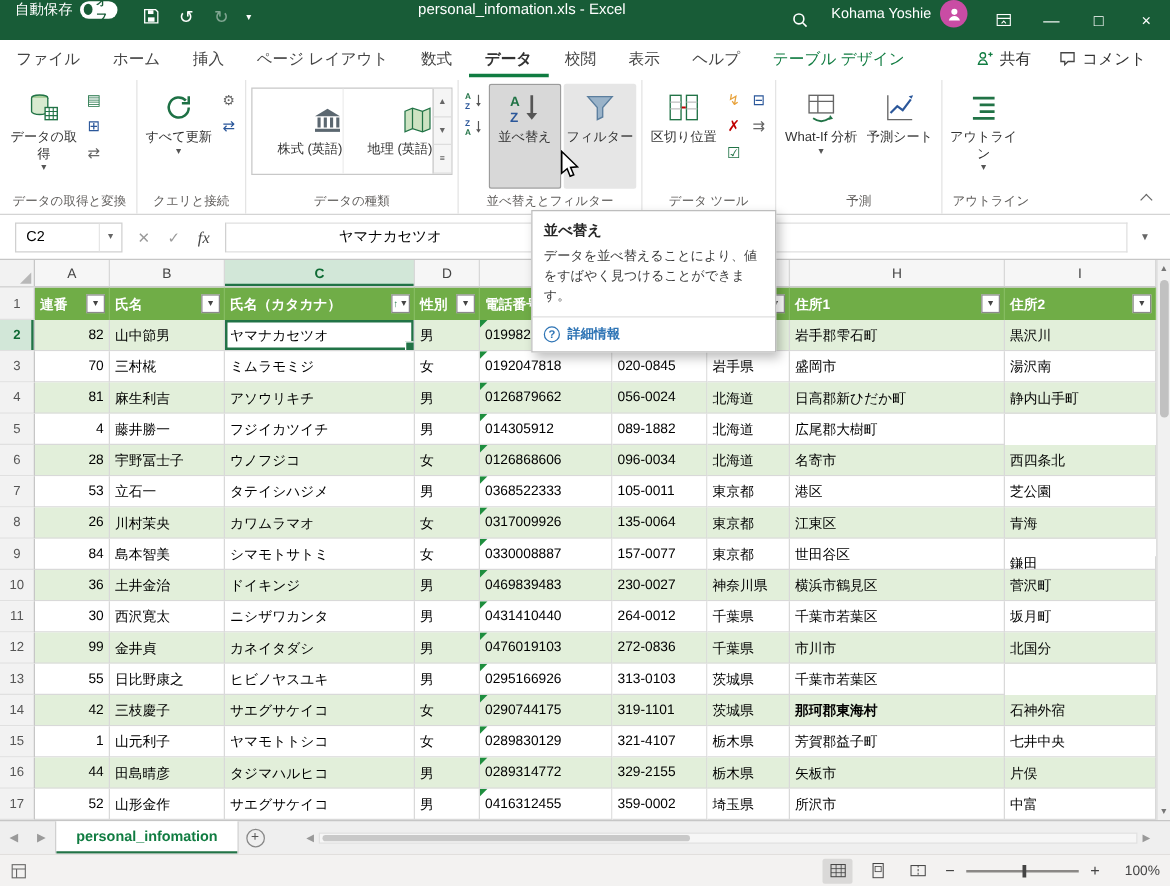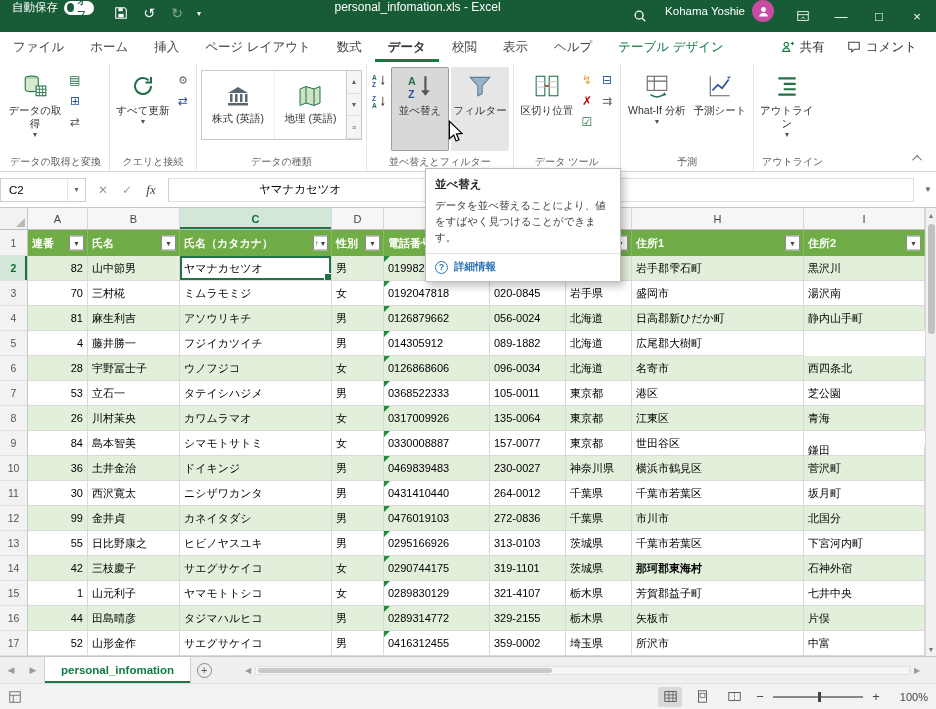--- a/index.html
+++ b/index.html
@@ -38,29 +38,29 @@
   .rbody { flex:1; display:flex; align-items:flex-start; gap:2px; padding-top:2px; }
   .rlabel { height:17px; line-height:15px; font-size:10px; color:#605E5C; text-align:center; white-space:nowrap; padding:0 4px; }
   .bigbtn { width:58px; min-height:84px; display:flex; flex-direction:column; align-items:center; text-align:center; font-size:10.5px; color:#333; padding:4px 2px 2px 2px; border-radius:2px; line-height:1.25; }
   .bigbtn .bicon { height:30px; display:flex; align-items:center; justify-content:center; margin-bottom:3px; }
   .bigbtn.hov { background:#D8D8D8; box-shadow:inset 0 0 0 1px #9c9c9c; }
   .bigbtn.lite { background:#E6E6E6; }
   .dd { font-size:7px; color:#555; display:block; margin-top:1px; }
   .smallcol { display:flex; flex-direction:column; gap:3px; padding-top:4px; }
   .sbtn { width:18px; height:18px; display:flex; align-items:center; justify-content:center; font-size:12px; border-radius:2px; }
   .gallery { display:flex; border:1px solid #C8C8C8; background:#fff; height:70px; margin-top:3px; }
-  .gitem { width:72px; display:flex; flex-direction:column; align-items:center; justify-content:center; gap:4px; font-size:10.5px; color:#333; }
+  .gitem { width:72px; display:flex; flex-direction:column; align-items:flex-end; justify-content:center; gap:4px; font-size:10.5px; color:#333; }
   .gitem + .gitem { border-left:1px solid #EDEDED; }
   .gscroll { width:15px; border-left:1px solid #C8C8C8; display:flex; flex-direction:column; background:#F5F5F5; }
   .gs { flex:1; display:flex; align-items:center; justify-content:center; font-size:7px; color:#666; border-bottom:1px solid #DDD; }
   .collapse-chev { position:absolute; right:8px; bottom:6px; width:20px; height:14px; display:flex; align-items:center; justify-content:center; }
   .chev-up { width:7px; height:7px; border-left:1.5px solid #666; border-top:1.5px solid #666; transform:rotate(45deg) translateY(2px); }
 
   
-  .formulabar { height:36px; flex:0 0 36px; background:#FFF; border-bottom:1px solid #C6C6C6; display:flex; align-items:center; padding:4px 0; gap:6px; }
+  .formulabar { height:36px; flex:0 0 36px; background:#FFF; border-bottom:1px solid #C6C6C6; display:flex; align-items:center; padding:4px 12px; gap:6px; }
   .namebox { width:86px; height:24px; border:1px solid #D0D0D0; display:flex; align-items:center; background:#fff; font-size:11.5px; }
   .namebox .nb-val { flex:1; padding-left:8px; }
   .nb-dd { width:18px; height:100%; display:flex; align-items:center; justify-content:center; font-size:7px; color:#666; border-left:1px solid #E6E6E6; }
   .fbicons { display:flex; align-items:center; gap:2px; }
   .fbtn2 { width:22px; height:22px; display:flex; align-items:center; justify-content:center; color:#9a9a9a; font-size:12px; }
   .fx { font-family:"Liberation Serif","DejaVu Serif",serif; font-style:italic; color:#444; font-size:13px; }
   .finput { flex:1; height:24px; border:1px solid #E0E0E0; border-left:1px solid #D0D0D0; background:#fff; display:flex; align-items:center; padding-left:90px; font-size:11.5px; color:#000; overflow:hidden; white-space:nowrap; }
   .fexpand { width:16px; text-align:center; color:#666; font-size:8px; }
 
   
@@ -607,21 +607,20 @@
           <div class="row">
             <div class="rownum">13</div>
             <div class="cell num" style="width: 60px;">55</div>
             <div class="cell" style="width: 92px;">日比野康之</div>
             <div class="cell" style="width: 152px;">ヒビノヤスユキ</div>
             <div class="cell" style="width: 52px;">男</div>
             <div class="cell tri" style="width: 106px;">0295166926</div>
             <div class="cell" style="width: 76px;">313-0103</div>
             <div class="cell" style="width: 66px;">茨城県</div>
             <div class="cell" style="width: 172px;">千葉市若葉区</div>
-            <div class="cell" style="width: 121px;">下宮河内町</div>
           </div>
           <div class="row band">
             <div class="rownum">14</div>
             <div class="cell num" style="width: 60px;">42</div>
             <div class="cell" style="width: 92px;">三枝慶子</div>
             <div class="cell" style="width: 152px;">サエグサケイコ</div>
             <div class="cell" style="width: 52px;">女</div>
             <div class="cell tri" style="width: 106px;">0290744175</div>
             <div class="cell" style="width: 76px;">319-1101</div>
             <div class="cell" style="width: 66px;">茨城県</div>

